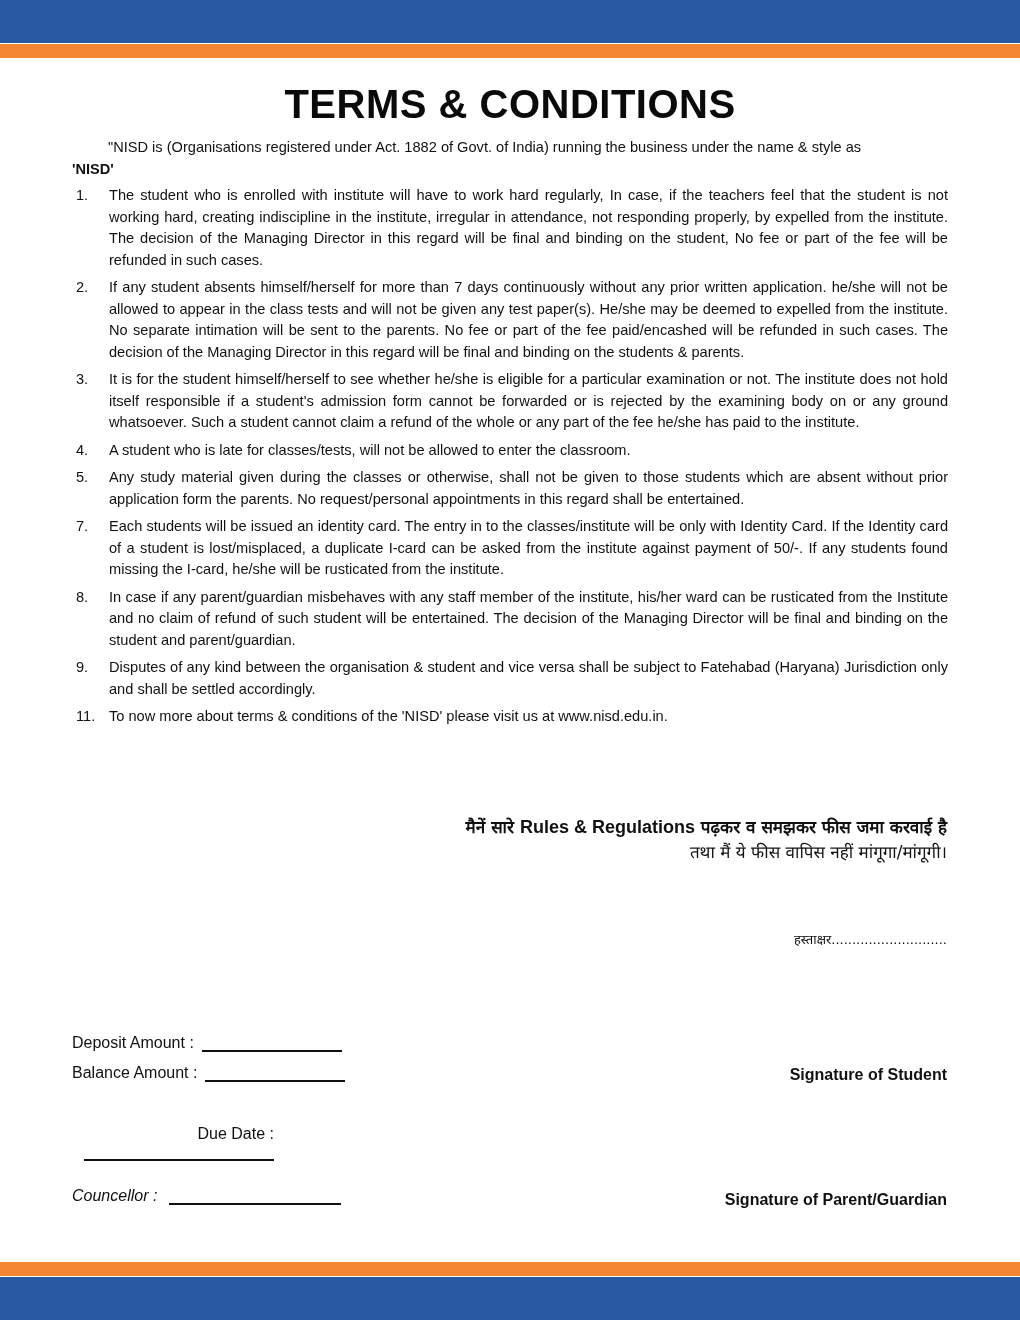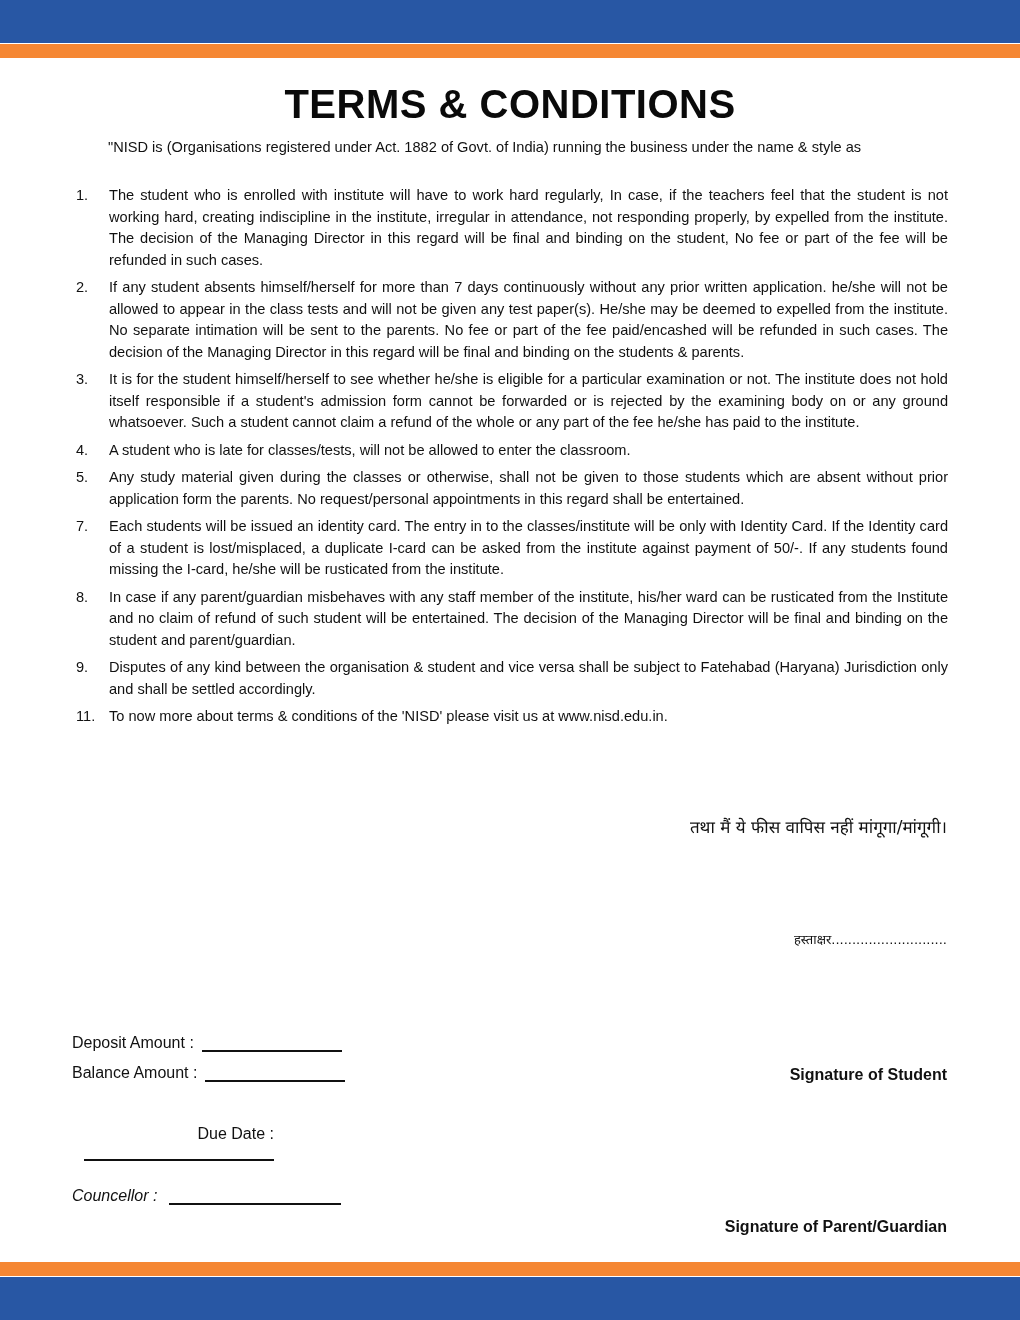--- a/index.html
+++ b/index.html
@@ -49,20 +49,21 @@
 </head>
 <body>
 
 <div class="band-blue-top"></div>
 <div class="band-orange-top"></div>
 
 <h1 class="title" style="margin:0;">TERMS &amp; CONDITIONS</h1>
 
 <div class="intro">
   <div class="lead">"NISD is (Organisations registered under Act. 1882 of Govt. of India) running the business under the name &amp; style as</div>
+  <div class="bold">'NISD'</div>
 </div>
 
 <ol class="terms">
   <li class="term">
     <span class="num">1.</span>
     <span class="txt">The student who is enrolled with institute will have to work hard regularly, In case, if the teachers feel that the student is not working hard, creating indiscipline in the institute, irregular in attendance, not responding properly, by expelled from the institute. The decision of the Managing Director in this regard will be final and binding on the student, No fee or part of the fee will be refunded in such cases.</span>
   </li>
   <li class="term">
     <span class="num">2.</span>
     <span class="txt">If any student absents himself/herself for more than 7 days continuously without any prior written application. he/she will not be allowed to appear in the class tests and will not be given any test paper(s). He/she may be deemed to expelled from the institute. No separate intimation will be sent to the parents. No fee or part of the fee paid/encashed will be refunded in such cases. The decision of the Managing Director in this regard will be final and binding on the students &amp; parents.</span>
@@ -91,20 +92,21 @@
     <span class="num">9.</span>
     <span class="txt">Disputes of any kind between the organisation &amp; student and vice versa shall be subject to Fatehabad (Haryana) Jurisdiction only and shall be settled accordingly.</span>
   </li>
   <li class="term">
     <span class="num">11.</span>
     <span class="txt"><span>To now more about terms &amp; conditions of the 'NISD' please visit us at </span><span class="url">www.nisd.edu.in.</span></span>
   </li>
 </ol>
 
 <div class="hindi">
+  <div><span>मैनें सारे </span><span class="latin">Rules &amp; Regulations</span><span> पढ़कर व समझकर फीस जमा करवाई है</span></div>
   <div class="line2">तथा मैं ये फीस वापिस नहीं मांगूगा/मांगूगी।</div>
 </div>
 <div class="sign-hindi">हस्ताक्षर............................</div>
 
 <div class="field" style="top:1022px;margin-top:12px;">
   <span>Deposit Amount  :</span>
   <span class="blank" style="width:140px;"></span>
 </div>
 <div class="field" style="top:1064px;">
   <span>Balance Amount :</span>
@@ -113,16 +115,16 @@
 <div class="field" style="top:1125px;flex-direction:column;">
   <span>Due Date :</span>
   <span class="blank" style="width:190px; margin-left:12px;"></span>
 </div>
 <div class="field" style="top:1187px;font-style:italic;">
   <span>Councellor   :</span>
   <span class="blank" style="width:172px; margin-left:12px;"></span>
 </div>
 
 <div class="sig" style="top:1066px;">Signature of Student</div>
-<div class="sig" style="top:1191px;margin-top:27px;">Signature of Parent/Guardian</div>
+<div class="sig" style="top:1191px;">Signature of Parent/Guardian</div>
 
 <div class="band-orange-bot"></div>
 <div class="band-blue-bot"></div>
 
 </body></html>

